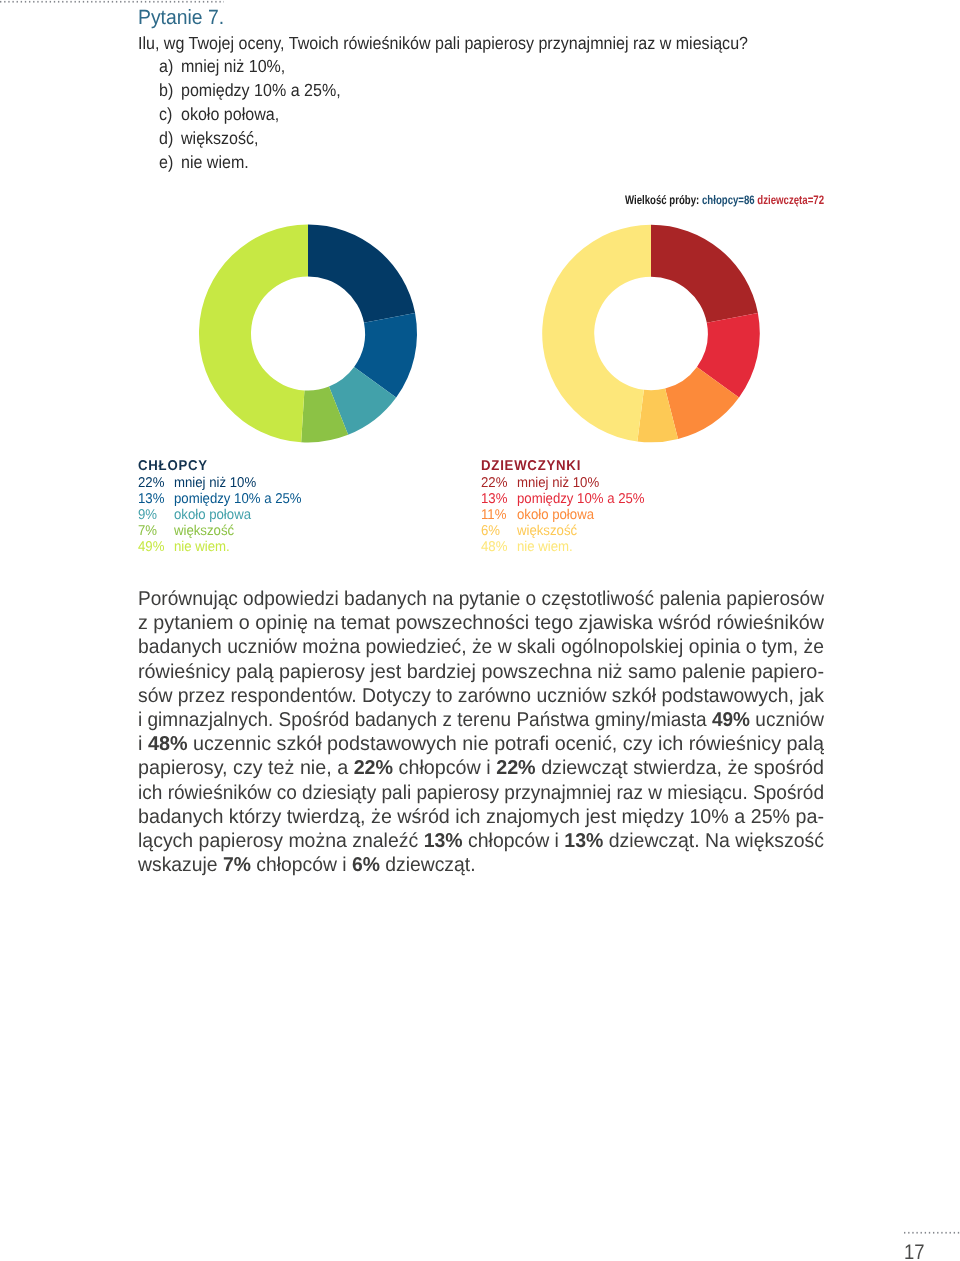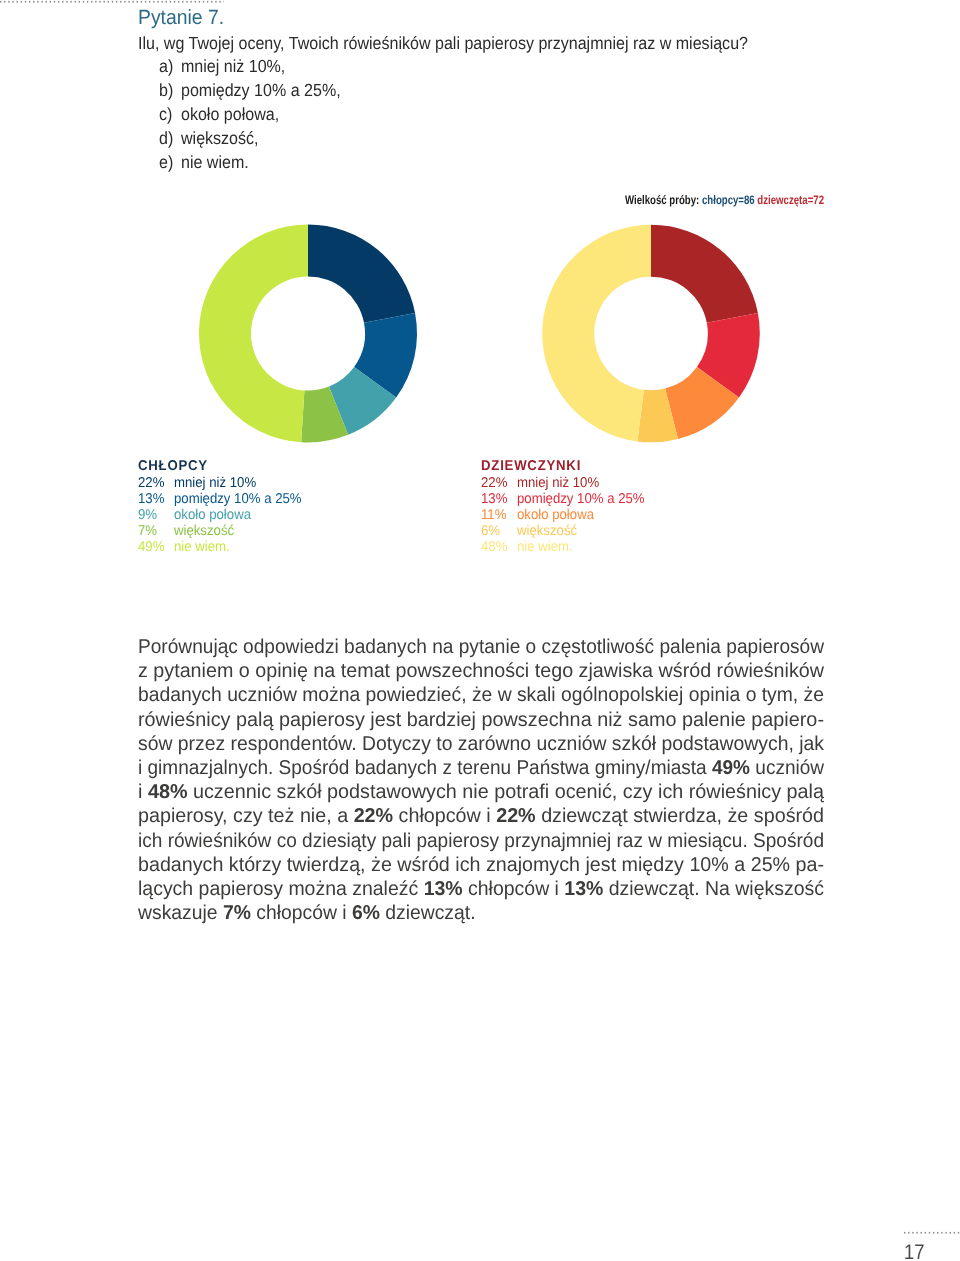--- a/index.html
+++ b/index.html
@@ -22,21 +22,21 @@
   .opt .mk{display:inline-block;width:24.1px;}
   .sample{position:absolute;left:625px;top:193px;font-size:12.3px;font-weight:bold;color:#1A1A1A;
     white-space:nowrap;transform:scaleX(0.783);transform-origin:0 0;}
   .sample .b{color:#1A4E73;}
   .sample .r{color:#BE2B34;}
   .legend{position:absolute;font-size:14.2px;transform:scaleX(0.93);transform-origin:0 0;}
   .legend .hd{font-weight:bold;letter-spacing:.83px;font-size:14.2px;height:16.6px;white-space:nowrap;}
   .lrow{display:flex;height:16.1px;white-space:nowrap;}
   .lrow .pc{width:38.7px;flex:0 0 38.7px;}
   .chart-layer{position:absolute;left:0;top:0;pointer-events:none;}
-  .body-copy{position:absolute;left:138px;top:588px;width:686px;font-size:20px;color:#3C3C3B;margin-top:48px;}
+  .body-copy{position:absolute;left:138px;top:588px;width:686px;font-size:20px;color:#3C3C3B;}
   .body-copy b{font-weight:bold;}
   .bline{height:24.2px;white-space:nowrap;transform-origin:0 0;}
   .pageno{position:absolute;left:904px;top:1241px;font-size:21.2px;color:#4A4A49;
     white-space:nowrap;transform:scaleX(0.87);transform-origin:0 0;}
 </style>
 </head>
 <body>
 
 <div class="page">
 

